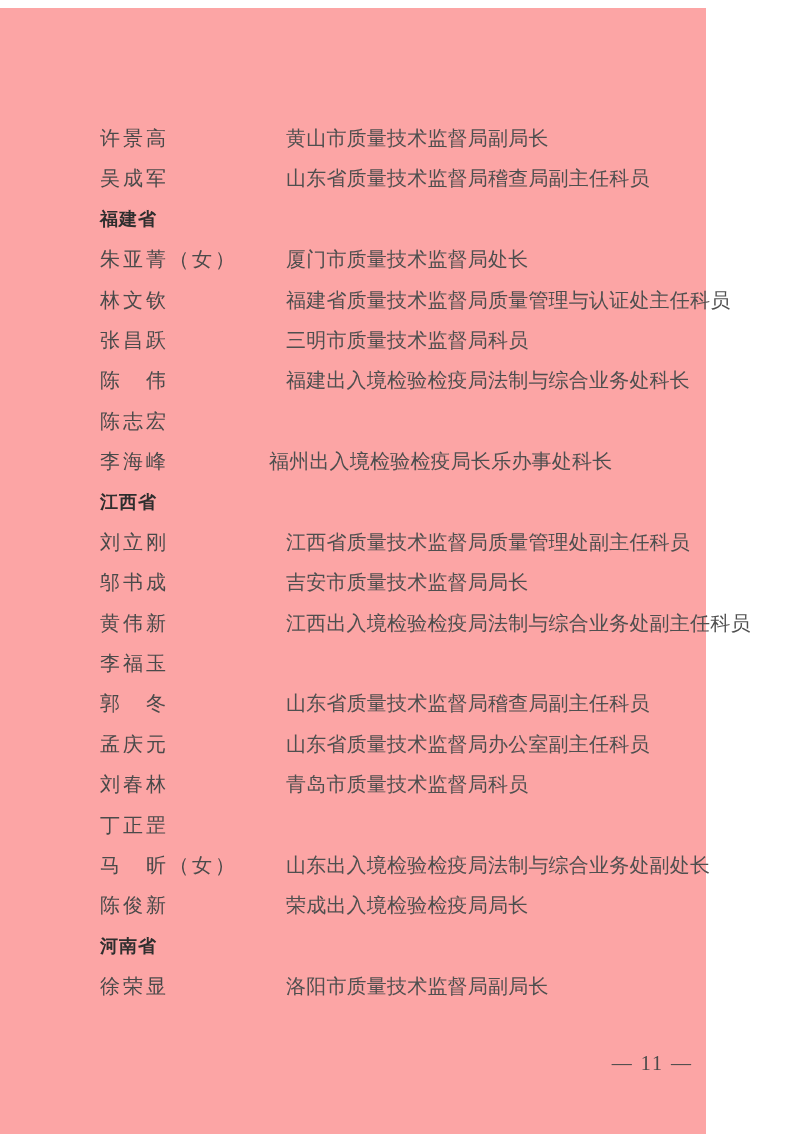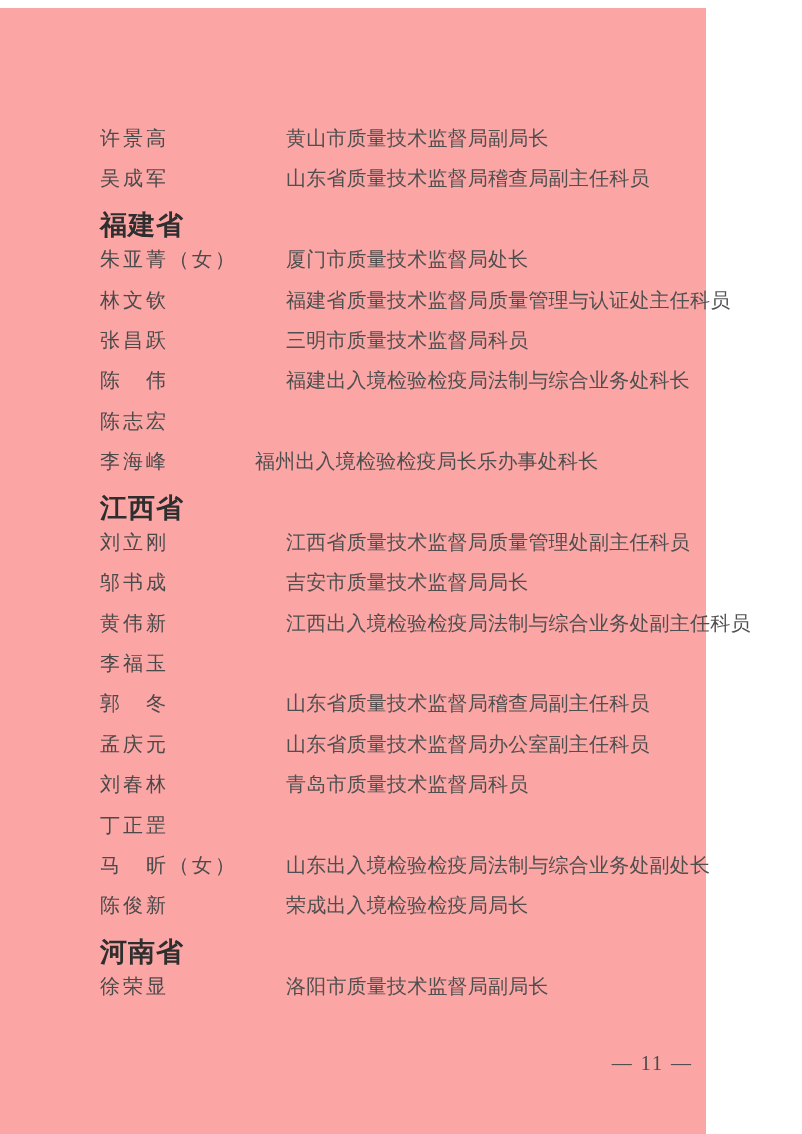--- a/index.html
+++ b/index.html
@@ -46,27 +46,27 @@
   }
   .recipient-title {
     flex: 1;
     font-size: 20px;
     letter-spacing: 0.2px;
     color: #4f4f4f;
     white-space: nowrap;
     margin-left: 44px;
   }
   .recipient-title.indented {
-    margin-left: 13px;
+    margin-left: 27px;
     font-family: Liberation Mono, monospace;
   }
   .province-heading {
     font-family: "Liberation Sans", "DejaVu Sans", sans-serif;
     font-weight: bold;
-    font-size: 27px;
+    font-size: 18px;
     letter-spacing: 1px;
     color: #2e2e2e;
     white-space: nowrap;
     padding-top: 1px;
   }
   .page-number {
     position: absolute;
     left: 600px;
     top: 1044px;
     width: 105px;

